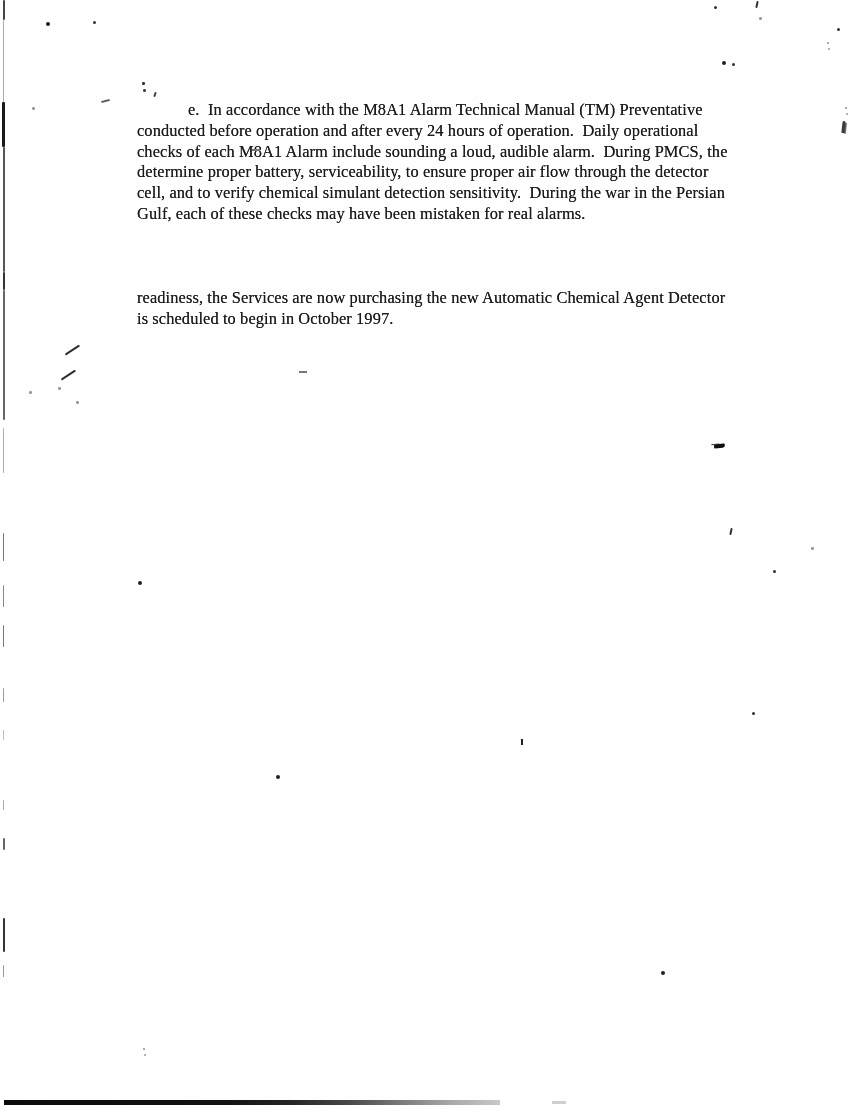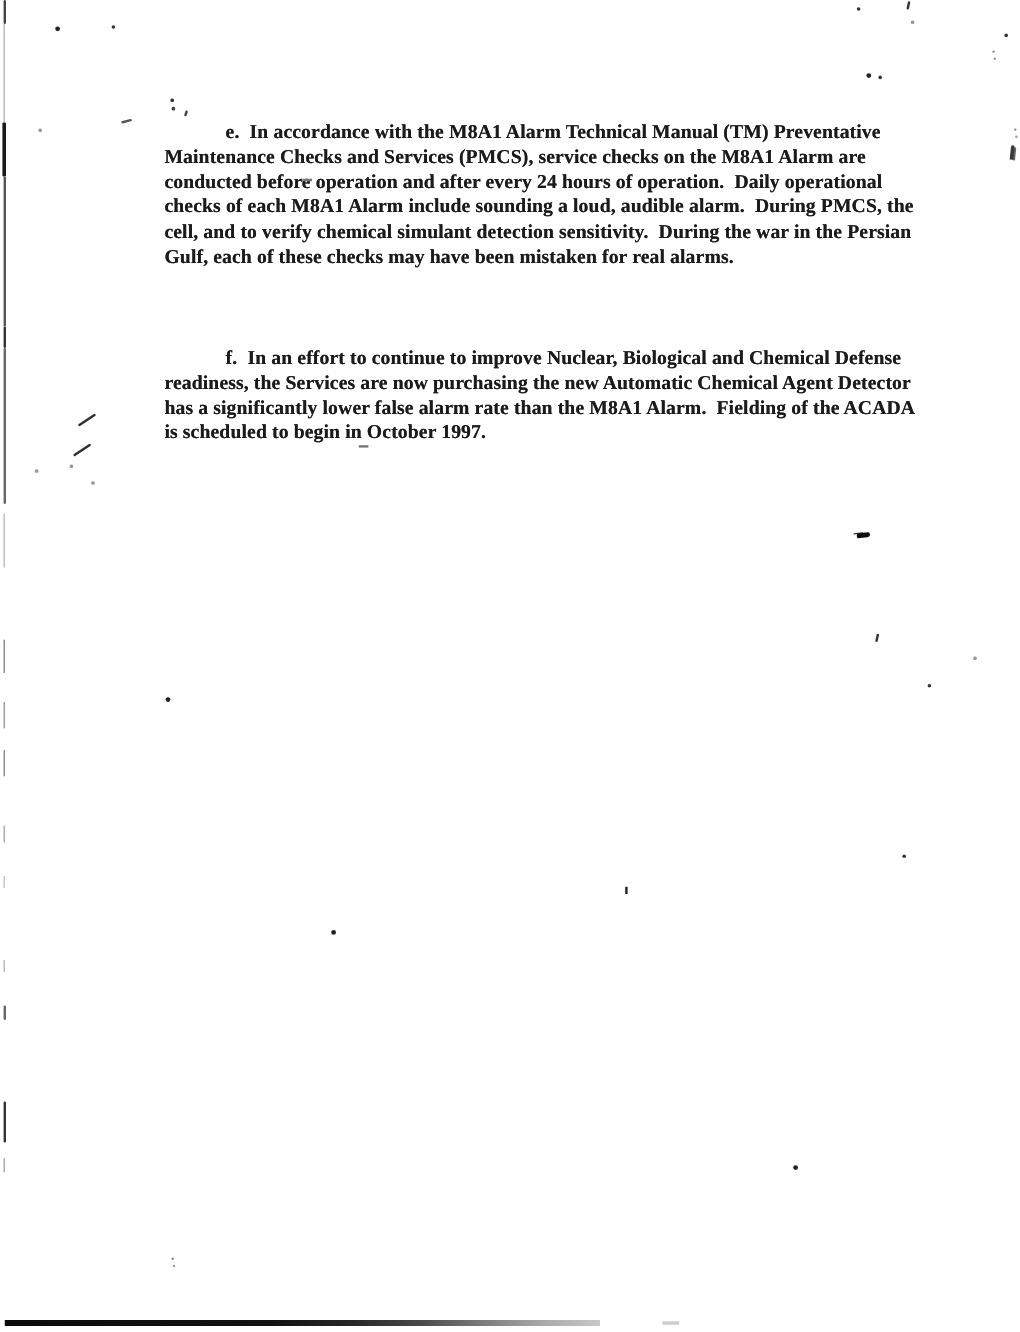--- a/index.html
+++ b/index.html
@@ -13,21 +13,21 @@
   }
   .para{
     position:absolute;
     left:137px;
     width:660px;
     font-size:16.4px;
     line-height:20.8px;
     letter-spacing:0.1px;
     text-shadow:0 0 0.5px rgba(10,10,10,0.75);
   }
-  .line{white-space:pre;font-weight:bold;}
+  .line{white-space:pre;}
   .indent{padding-left:51px;}
   #para-e{top:100px;}
   #para-f{top:288px;}
 
   
   .mark{position:absolute;display:block;}
   .mark-dot{width:4px;height:4px;background:#222;border-radius:50%;}
   .mark-dot-sm{width:3px;height:3px;background:#333;border-radius:50%;}
   .mark-dot-faint{width:2.5px;height:2.5px;background:#999;border-radius:50%;}
   .mark-tick{width:2px;height:7px;background:#333;transform:rotate(12deg);border-radius:1px;}
@@ -57,31 +57,29 @@
     width:14px;height:2.5px;background:#cfcfcf;
   }
 </style>
 </head>
 <body>
 
 <div class="page">
 
   <div class="para" id="para-e">
     <div class="line indent">e.  In accordance with the M8A1 Alarm Technical Manual (TM) Preventative</div>
-    <div class="line">Maintenance Checks and Services (PMCS), service checks on the M8A1 Alarm are</div>
     <div class="line">conducted before operation and after every 24 hours of operation.  Daily operational</div>
     <div class="line">checks of each M8A1 Alarm include sounding a loud, audible alarm.  During PMCS, the</div>
+    <div class="line">determine proper battery, serviceability, to ensure proper air flow through the detector</div>
     <div class="line">cell, and to verify chemical simulant detection sensitivity.  During the war in the Persian</div>
     <div class="line">Gulf, each of these checks may have been mistaken for real alarms.</div>
   </div>
 
   <div class="para" id="para-f">
-    <div class="line indent">f.  In an effort to continue to improve Nuclear, Biological and Chemical Defense</div>
     <div class="line">readiness, the Services are now purchasing the new Automatic Chemical Agent Detector</div>
-    <div class="line">has a significantly lower false alarm rate than the M8A1 Alarm.  Fielding of the ACADA</div>
     <div class="line">is scheduled to begin in October 1997.</div>
   </div>
 
   <div id="artifacts">
       <span class="mark mark-dot" style="left: 46px; top: 22px;"></span>
       <span class="mark mark-dot-sm" style="left: 93px; top: 21px;"></span>
       <span class="mark mark-dot-sm" style="left: 714px; top: 6px;"></span>
       <span class="mark mark-tick" style="left: 756px; top: 1px;"></span>
       <span class="mark mark-dot-faint" style="left: 759px; top: 17px;"></span>
       <span class="mark mark-dot-sm" style="left: 837px; top: 28px;"></span>

